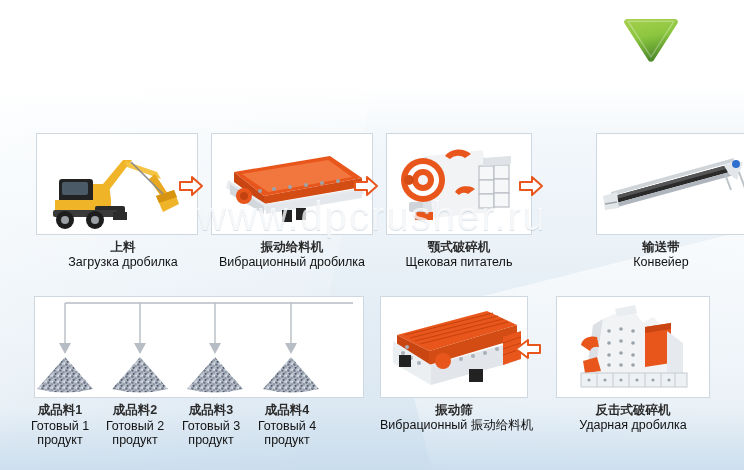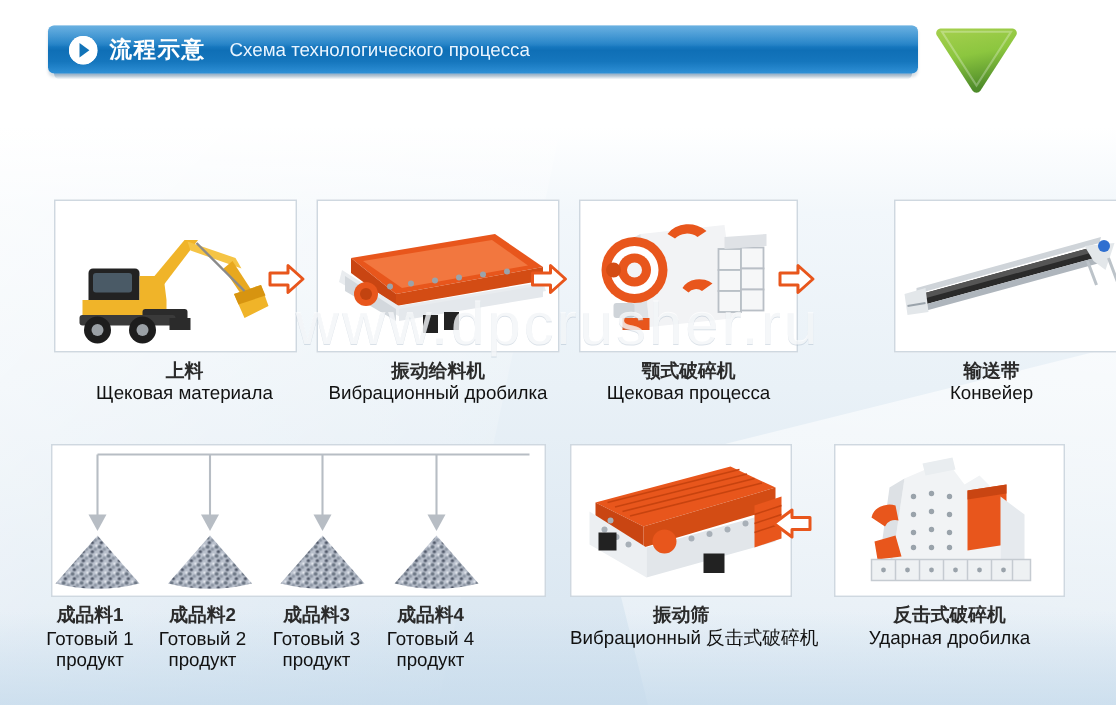--- a/index.html
+++ b/index.html
@@ -181,34 +181,20 @@
 </style>
 </head>
 <body>
 
 <div id="page">
 
   <div class="bg-band-a"></div>
   <div class="bg-band-b"></div>
   <div class="bg-band-c"></div>
 
-  <div id="header">
-    <div class="header-shadow"></div>
-    <div class="header-bar"></div>
-    <div class="header-inner">
-      <span class="play-icon">
-        <svg width="19" height="19" viewBox="0 0 19 19">
-          <circle cx="9.5" cy="9.5" r="9.5" fill="#ffffff"></circle>
-          <path d="M7 4.6 L13.6 9.5 L7 14.4 Z" fill="#1173b8"></path>
-        </svg>
-      </span>
-      <span class="title-cn">流程示意</span>
-      <span class="title-ru">Схема технологического процесса</span>
-    </div>
-  </div>
 
   <div id="green-triangle">
     <svg width="58" height="48" viewBox="0 0 58 48">
       <defs>
         <linearGradient id="gGreen" x1="0" y1="0" x2="0.25" y2="1">
           <stop offset="0%" stop-color="#a6d04e"></stop>
           <stop offset="48%" stop-color="#8cc63f"></stop>
           <stop offset="100%" stop-color="#4e8b2a"></stop>
         </linearGradient>
       </defs>
@@ -240,21 +226,21 @@
           <rect x="16" y="76" width="64" height="7" rx="2" fill="#3a3a3a"></rect>
           <circle cx="28" cy="86" r="9" fill="#1d1d1d"></circle>
           <circle cx="28" cy="86" r="4" fill="#9aa0a5"></circle>
           <circle cx="58" cy="86" r="9" fill="#1d1d1d"></circle>
           <circle cx="58" cy="86" r="4" fill="#9aa0a5"></circle>
           <rect x="76" y="78" width="14" height="8" fill="#2b2b2b"></rect>
         </svg>
       </div>
       <div class="caption">
         <div class="cap-cn">上料</div>
-        <div class="cap-ru">Щековая материала</div>
+        <div class="cap-ru">Загрузка дробилка</div>
       </div>
     </div>
 
     <div class="arrow" style="left:178px; top:40px;">
       <svg width="26" height="26" viewBox="0 0 26 26">
         <path d="M2 9 H14 V4 L24 13 L14 22 V17 H2 Z" fill="#ffffff" stroke="#e8561c" stroke-width="2" stroke-linejoin="round"></path>
       </svg>
     </div>
 
     <div class="cell" style="left:211px; top:0; width:162px;">
@@ -320,21 +306,21 @@
             <rect x="107" y="59" width="15" height="14"></rect>
           </g>
           <path d="M96 24 L124 22 L124 30 L96 32 Z" fill="#dfe2e6"></path>
           <path d="M68 58 a12 9 0 0 1 20 -3 l-7 5 a6 5 0 0 0 -9 1 Z" fill="#e8561c"></path>
           <rect x="28" y="78" width="18" height="8" fill="#e8561c"></rect>
           <rect x="22" y="68" width="14" height="10" rx="2" fill="#cfd4d9"></rect>
         </svg>
       </div>
       <div class="caption">
         <div class="cap-cn">颚式破碎机</div>
-        <div class="cap-ru">Щековая процесса</div>
+        <div class="cap-ru">Щековая питатель</div>
       </div>
     </div>
 
     <div class="arrow" style="left:518px; top:40px;">
       <svg width="26" height="26" viewBox="0 0 26 26">
         <path d="M2 9 H14 V4 L24 13 L14 22 V17 H2 Z" fill="#ffffff" stroke="#e8561c" stroke-width="2" stroke-linejoin="round"></path>
       </svg>
     </div>
 
     <div class="cell" style="left:552px; top:0; width:130px;padding-left:44px;">
@@ -448,21 +434,21 @@
               <circle cx="104" cy="56" r="2"></circle>
             <circle cx="26" cy="50" r="2"></circle>
               <circle cx="116" cy="52" r="2"></circle>
           </g>
           <rect x="18" y="58" width="12" height="12" fill="#222222"></rect>
           <rect x="88" y="72" width="14" height="13" fill="#222222"></rect>
         </svg>
       </div>
       <div class="caption">
         <div class="cap-cn">振动筛</div>
-        <div class="cap-ru">Вибрационный 反击式破碎机</div>
+        <div class="cap-ru">Вибрационный 振动给料机</div>
       </div>
     </div>
 
     <div class="arrow" style="left:512px; top:40px;">
       <svg width="30" height="26" viewBox="0 0 30 26">
         <path d="M28 9 H16 V4 L4 13 L16 22 V17 H28 Z" fill="#ffffff" stroke="#e8561c" stroke-width="2" stroke-linejoin="round"></path>
       </svg>
     </div>
 
     <div class="cell" style="left:556px; top:0; width:154px;">

